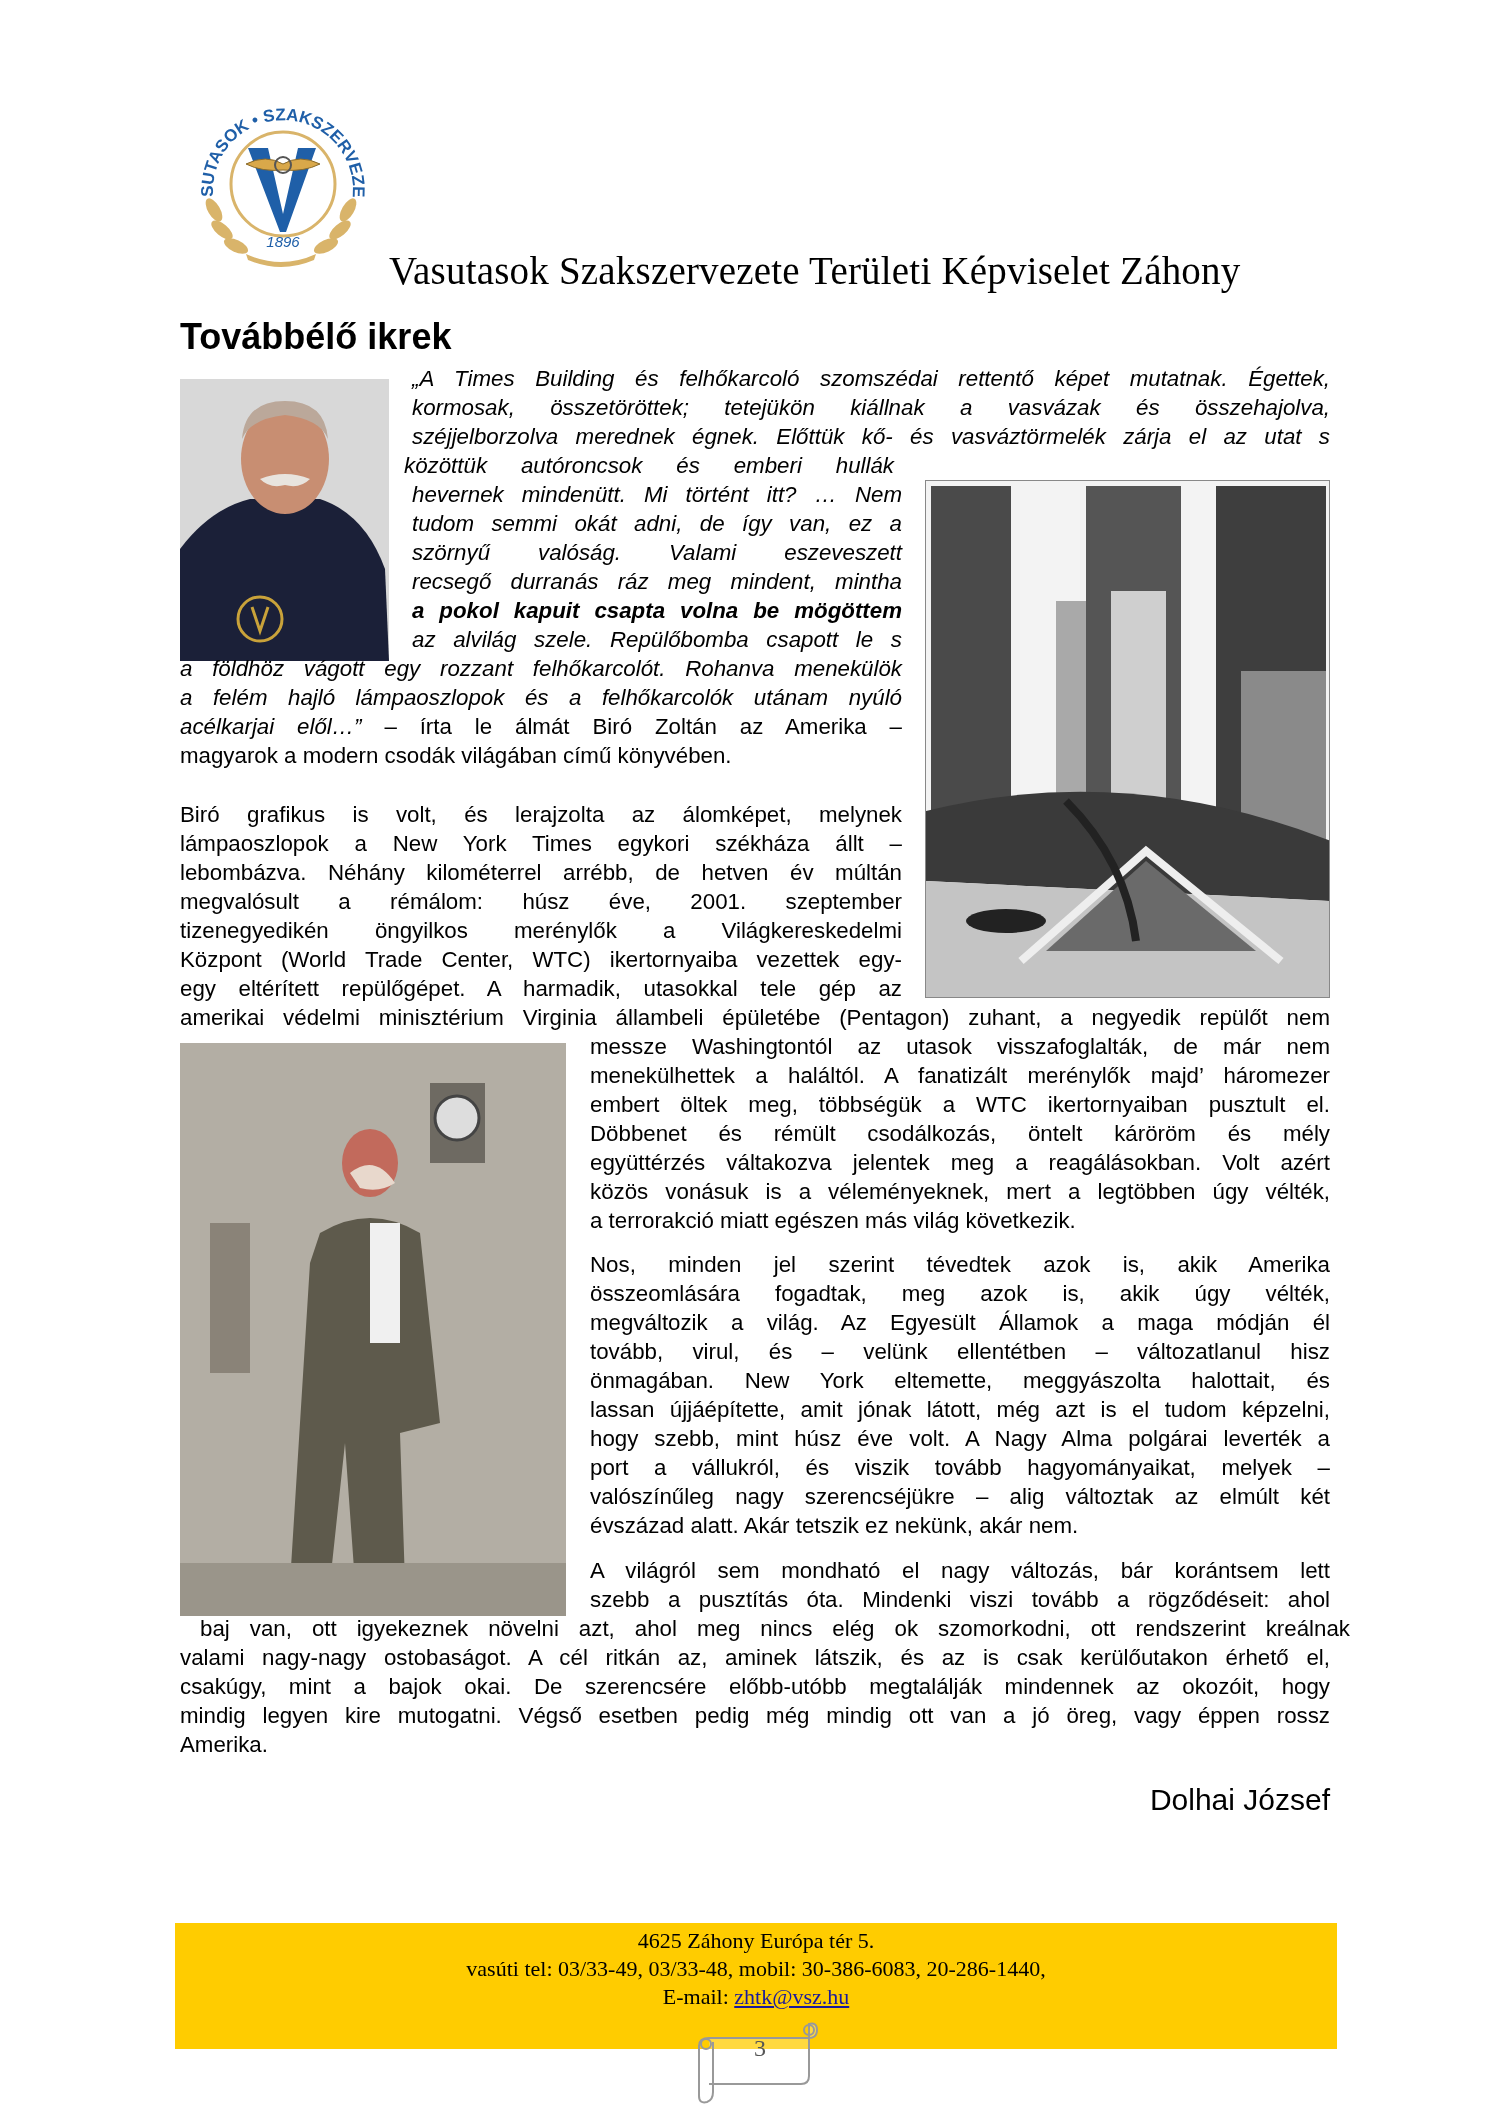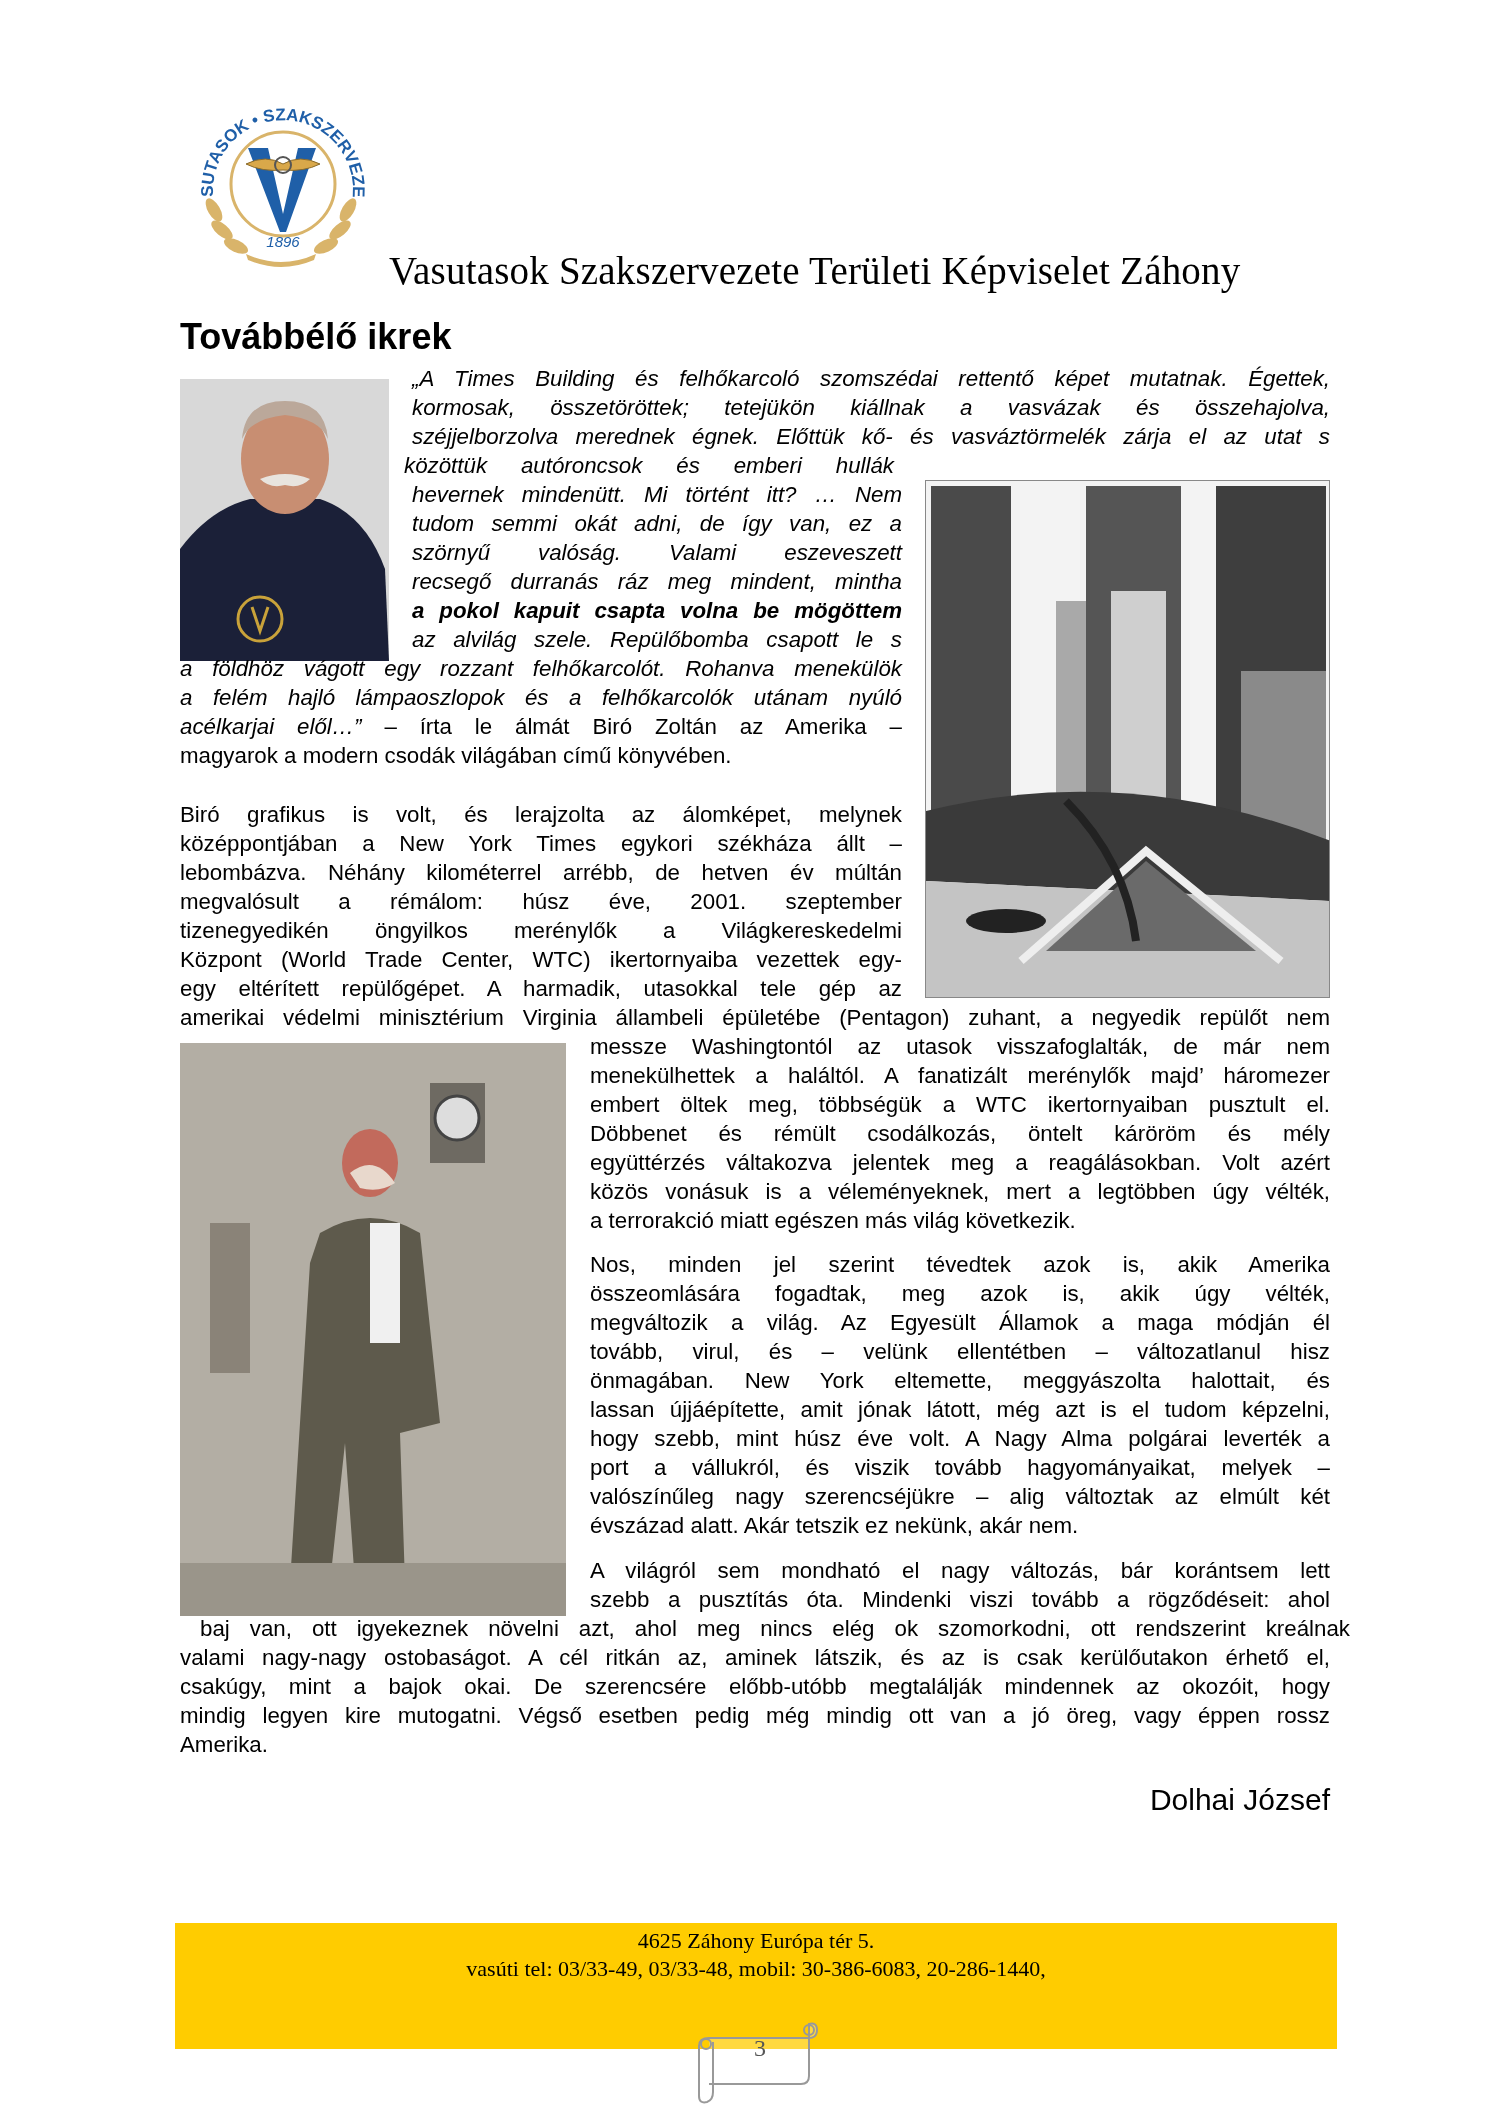--- a/index.html
+++ b/index.html
@@ -132,21 +132,21 @@
   <div class="line italic" style="left:412px;top:596px;width:490px;font-weight:bold;">a pokol kapuit csapta volna be mögöttem</div>
   <div class="line italic" style="left:412px;top:625px;width:490px;">az alvilág szele. Repülőbomba csapott le s</div>
   <div class="line italic" style="left:180px;top:654px;width:722px;">a földhöz vágott egy rozzant felhőkarcolót. Rohanva menekülök</div>
   <div class="line italic" style="left:180px;top:683px;width:722px;">a felém hajló lámpaoszlopok és a felhőkarcolók utánam nyúló</div>
   <div class="line" style="left:180px;top:712px;width:722px;"><span class="italic">acélkarjai elől…”</span><span> – írta le álmát Biró Zoltán az Amerika –</span></div>
   <div class="line last" style="left:180px;top:741px;width:722px;">magyarok a modern csodák világában című könyvében.</div>
 </div>
 
 <div>
   <div class="line" style="left:180px;top:800px;width:722px;">Biró grafikus is volt, és lerajzolta az álomképet, melynek</div>
-  <div class="line" style="left:180px;top:829px;width:722px;">középpontjában a New York Times egykori székháza állt –</div>
+  <div class="line" style="left:180px;top:829px;width:722px;">lámpaoszlopok a New York Times egykori székháza állt –</div>
   <div class="line" style="left:180px;top:858px;width:722px;">lebombázva. Néhány kilométerrel arrébb, de hetven év múltán</div>
   <div class="line" style="left:180px;top:887px;width:722px;">megvalósult a rémálom: húsz éve, 2001. szeptember</div>
   <div class="line" style="left:180px;top:916px;width:722px;">tizenegyedikén öngyilkos merénylők a Világkereskedelmi</div>
   <div class="line" style="left:180px;top:945px;width:722px;">Központ (World Trade Center, WTC) ikertornyaiba vezettek egy-</div>
   <div class="line" style="left:180px;top:974px;width:722px;">egy eltérített repülőgépet. A harmadik, utasokkal tele gép az</div>
   <div class="line" style="left:180px;top:1003px;width:1150px;">amerikai védelmi minisztérium Virginia állambeli épületébe (Pentagon) zuhant, a negyedik repülőt nem</div>
   <div class="line" style="left:590px;top:1032px;width:740px;">messze Washingtontól az utasok visszafoglalták, de már nem</div>
   <div class="line" style="left:590px;top:1061px;width:740px;">menekülhettek a haláltól. A fanatizált merénylők majd’ háromezer</div>
   <div class="line" style="left:590px;top:1090px;width:740px;">embert öltek meg, többségük a WTC ikertornyaiban pusztult el.</div>
   <div class="line" style="left:590px;top:1119px;width:740px;">Döbbenet és rémült csodálkozás, öntelt káröröm és mély</div>
@@ -176,20 +176,21 @@
   <div class="line" style="left:180px;top:1672px;width:1150px;">csakúgy, mint a bajok okai. De szerencsére előbb-utóbb megtalálják mindennek az okozóit, hogy</div>
   <div class="line" style="left:180px;top:1701px;width:1150px;">mindig legyen kire mutogatni. Végső esetben pedig még mindig ott van a jó öreg, vagy éppen rossz</div>
   <div class="line last" style="left:180px;top:1730px;width:1150px;">Amerika.</div>
 </div>
 
 <div id="signature" class="abs">Dolhai József</div>
 
 <div id="footer" class="abs">
   <div class="foot-line" style="top:4px;">4625 Záhony Európa tér 5.</div>
   <div class="foot-line" style="top:32px;">vasúti tel: 03/33-49, 03/33-48, mobil: 30-386-6083, 20-286-1440,</div>
+  <div class="foot-line" style="top:60px;"><span>E-mail: </span><a id="footer-email-link">zhtk@vsz.hu</a></div>
 </div>
 
 <div id="page-number-scroll" class="abs">
   <svg width="136" height="86" viewBox="0 0 136 86">
     <path d="M22 20 L122 20 Q130 20 130 12 Q130 4 122 6 L122 58 Q122 66 114 66 L22 66" fill="rgba(255,255,255,0.25)" stroke="#999" stroke-width="2"></path>
     <path d="M22 20 Q12 20 12 28 L12 78 Q12 86 20 84 Q26 82 26 74 L26 24" fill="none" stroke="#999" stroke-width="2"></path>
     <circle cx="19" cy="26" r="5" fill="none" stroke="#999" stroke-width="2"></circle>
     <circle cx="122" cy="12" r="5" fill="none" stroke="#999" stroke-width="2"></circle>
   </svg>
 </div>

